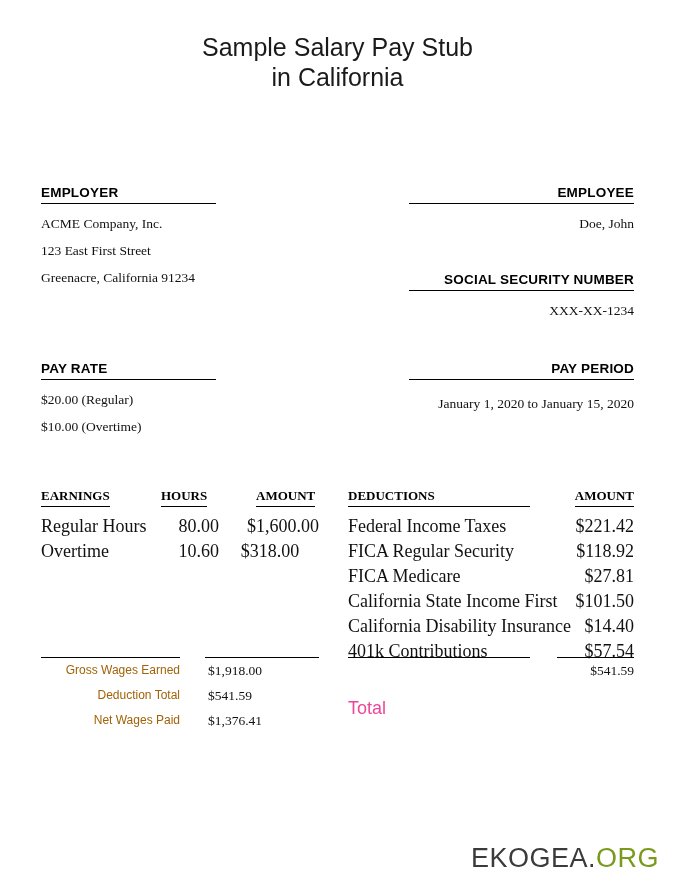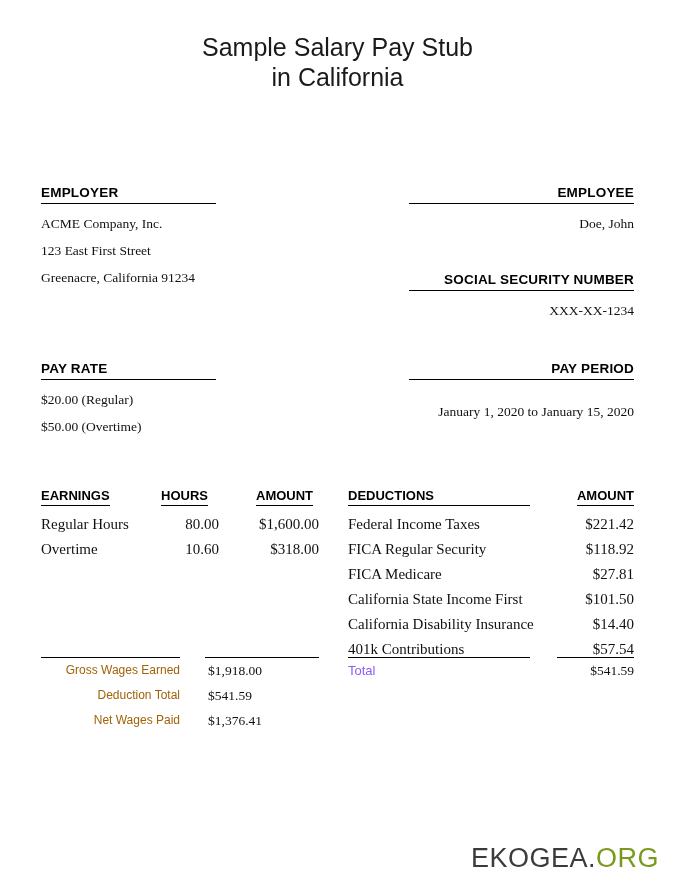--- a/index.html
+++ b/index.html
@@ -58,33 +58,33 @@
     color: #111;
     white-space: nowrap;
   }
 
   
   .tbl {
     position: absolute;
     font-size: 13.5px;
   }
   .thead-cell {
-    font-family: Liberation Sans, sans-serif;
+    font-family: Liberation Serif, serif;
     font-weight: bold;
     font-size: 13px;
     color: #000;
     position: absolute;
     white-space: nowrap;
   }
   .thead-cell .rule { margin-top: 2px; }
 
   .trow {
     position: absolute;
     font-family: "Liberation Serif", serif;
-    font-size: 15px;
+    font-size: 18px;
     color: #111;
     white-space: nowrap;
   }
 
   .cell-r { text-align: right; }
 
   
   .sum-label {
     font-family: "Liberation Sans", sans-serif;
     font-size: 12px;
@@ -96,24 +96,25 @@
   .sum-val {
     font-family: "Liberation Serif", serif;
     font-size: 13.5px;
     color: #111;
     white-space: nowrap;
     position: absolute;
   }
 
   .total-label {
     font-family: "Liberation Sans", sans-serif;
-    font-size: 13px;
-    color: #8b5cf6;
-    position: absolute;
-    white-space: nowrap;
+    font-size: 18px;
+    color: #ec4899;
+    position: absolute;
+    white-space: nowrap;
+    margin-top: 35px;
   }
 
   .hrule {
     position: absolute;
     height: 1px;
     background: #000;
   }
 
   
   .watermark {
@@ -158,27 +159,27 @@
     <div class="rule"></div>
     <div class="body-line" style="margin-top:6px;">XXX-XX-1234</div>
   </div>
 </div>
 
 <div class="info-row" style="top:361px;">
   <div class="col-left">
     <div class="sec-head">PAY RATE</div>
     <div class="rule"></div>
     <div class="body-line" style="margin-top:6px;">$20.00 (Regular)</div>
-    <div class="body-line">$50.00 (Overtime)</div>
+    <div class="body-line">$10.00 (Overtime)</div>
   </div>
 
   <div class="col-right">
     <div class="sec-head">PAY PERIOD</div>
     <div class="rule"></div>
-    <div class="body-line" style="margin-top:18px;">January 1, 2020 to January 15, 2020</div>
+    <div class="body-line" style="margin-top:10px;">January 1, 2020 to January 15, 2020</div>
   </div>
 </div>
 
 <div class="tbl" style="left:41px; top:488px; width:280px;">
   <div class="thead-cell" style="left:0; top:0;">
     <span>EARNINGS</span>
     <div class="rule"></div>
   </div>
   <div class="thead-cell" style="left:120px; top:0;">
     <span>HOURS</span>
@@ -192,21 +193,21 @@
   <div class="trow" style="left:0; top:28px;">
     <span>Regular Hours</span>
   </div>
   <div class="trow cell-r" style="left:95px; top:28px; width:83px;">80.00</div>
   <div class="trow cell-r" style="left:180px; top:28px; width:98px;">$1,600.00</div>
 
   <div class="trow" style="left:0; top:53px;">
     <span>Overtime</span>
   </div>
   <div class="trow cell-r" style="left:95px; top:53px; width:83px;">10.60</div>
-  <div class="trow cell-r" style="left:180px; top:53px; width:98px;">$318.00</div>
+  <div class="trow cell-r" style="left:180px; top:53px; width:98px;text-align:center;">$318.00</div>
 </div>
 
 <div class="hrule" style="left:41px; top:657px; width:139px;"></div>
 <div class="hrule" style="left:205px; top:657px; width:114px;"></div>
 
 <div>
   <div class="sum-label" style="left:20px; top:663px; width:160px;">Gross Wages Earned</div>
   <div class="sum-val" style="left:208px; top:663px;">$1,918.00</div>
 
   <div class="sum-label" style="left:20px; top:688px; width:160px;">Deduction Total</div>

